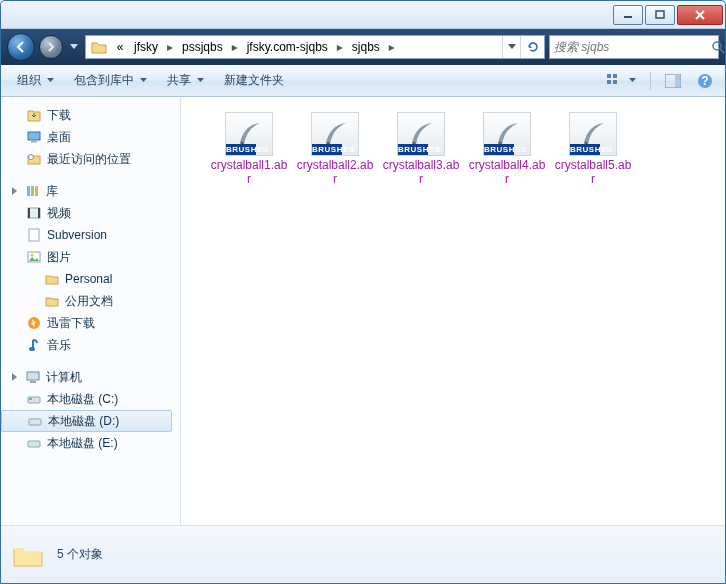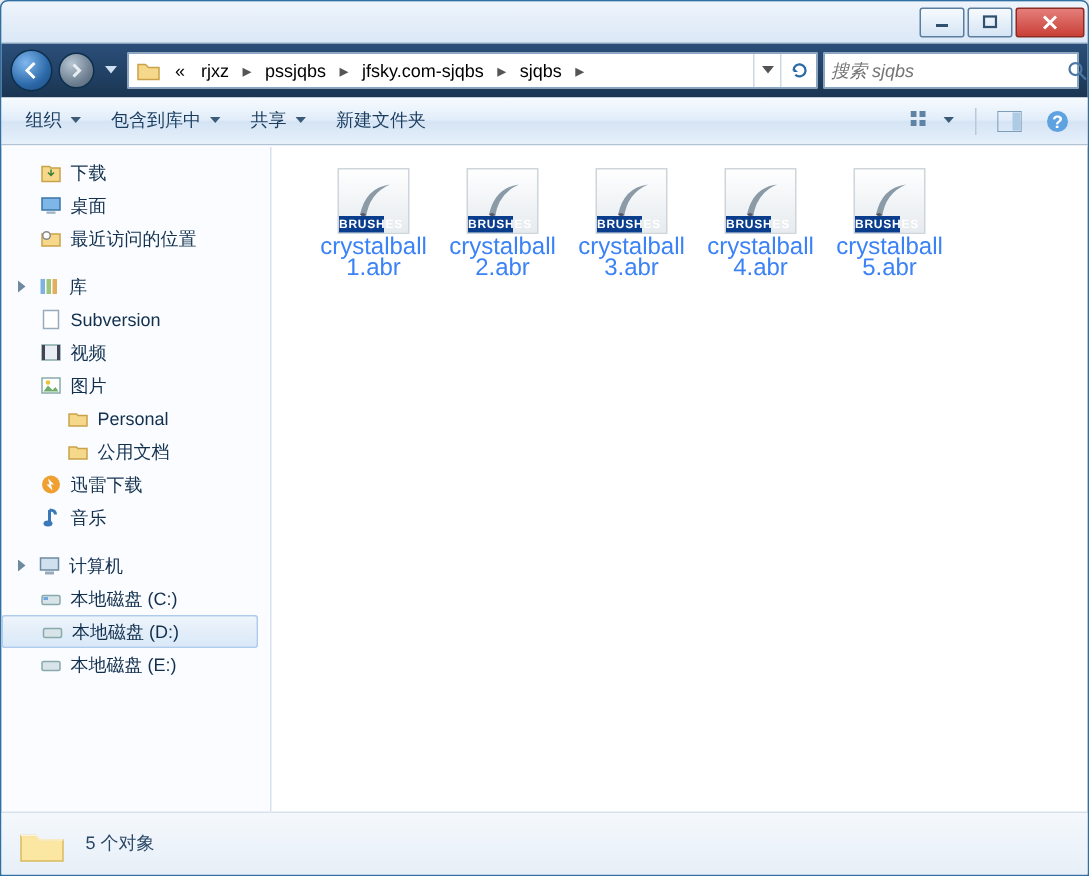--- a/index.html
+++ b/index.html
@@ -52,24 +52,24 @@
 .tree li.sel { background: linear-gradient(#eef4fb,#d9e8f8); border: 1px solid #aecbeb; border-radius: 2px; margin-right: 8px; }
 .tree .exp { width: 11px; height: 11px; display:flex;align-items:center;justify-content:center; color:#7895ad; }
 .tree .ticon { width: 18px; height: 18px; display:flex;align-items:center;justify-content:center; }
 
 .content { flex: 1; background: #fff; overflow: auto; padding: 14px 6px; }
 .grid { display: flex; flex-wrap: wrap; gap: 4px 8px; align-content: flex-start; }
 .item { width: 78px; display: flex; flex-direction: column; align-items: center; text-align: center; gap: 2px; cursor: default; }
 .thumb { width: 48px; height: 44px; background: linear-gradient(#fefefe,#e6ebef); border: 1px solid #cfd6db; position: relative; display:flex;align-items:center;justify-content:center; }
 .thumb svg { display:block; }
 .brlabel { position: absolute; bottom: 0; left: 0; right: 16px; background: #0a3e8d; color: #fff; font-size: 8px; font-weight: bold; letter-spacing: .5px; text-align: center; line-height: 11px; }
-.fname { font-size: 16px; color: #3b82f6; line-height: 14px; word-break: break-word; }
-
-
-.status { height: 42px; border-top: 1px solid #d6e1ec; background: linear-gradient(#f4f8fc,#e7eff8); display: flex; align-items: center; padding: 16px 10px; gap: 12px; }
+.fname { font-size: 12px; color: #a21caf; line-height: 14px; word-break: break-word; }
+
+
+.status { height: 58px; border-top: 1px solid #d6e1ec; background: linear-gradient(#f4f8fc,#e7eff8); display: flex; align-items: center; padding: 16px 10px; gap: 12px; }
 .status .sticon { width: 34px; height: 30px; display:flex;align-items:center;justify-content:center; }
 .status .sttext { color: #2a4866; }
 </style>
 </head>
 <body>
 
 <div class="window">
 
   <div class="titlebar">
     <div class="winbtns">
@@ -111,21 +111,21 @@
     <div class="breadcrumb">
       <div class="bcicon">
         <svg width="16" height="14">
             <path d="M1 3 h5 l2 2 h7 v8 h-14 z" fill="#f6d88a" stroke="#caa24a"></path>
           </svg>
       </div>
       <div class="bcpre">
           <span>«</span>
         </div>
       <span class="crumb">
-          <span>rjxz</span>
+          <span>jfsky</span>
         </span>
       <span class="sep">▸</span>
       <span class="crumb">
           <span>pssjqbs</span>
         </span>
       <span class="sep">▸</span>
       <span class="crumb">
           <span>jfsky.com-sjqbs</span>
         </span>
       <span class="sep">▸</span>
@@ -250,35 +250,35 @@
               <svg width="14" height="14">
                 <rect x="1" y="2" width="3" height="10" fill="#7eb2e0"></rect>
                 <rect x="5" y="2" width="3" height="10" fill="#a0c675"></rect>
                 <rect x="9" y="2" width="3" height="10" fill="#e0b060"></rect>
               </svg>
             </span>
           <span>库</span>
         </li>
         <li class="lvl1">
           <span class="ticon">
-              <svg width="12" height="14">
-                <rect x="1" y="1" width="10" height="12" fill="#fff" stroke="#9ab"></rect>
-              </svg>
-            </span>
-          <span>Subversion</span>
-        </li>
-        <li class="lvl1">
-          <span class="ticon">
               <svg width="14" height="12">
                 <rect x="1" y="1" width="12" height="10" fill="#e8eef4" stroke="#8aa"></rect>
                 <rect x="1" y="1" width="2" height="10" fill="#445"></rect>
                 <rect x="11" y="1" width="2" height="10" fill="#445"></rect>
               </svg>
             </span>
           <span>视频</span>
+        </li>
+        <li class="lvl1">
+          <span class="ticon">
+              <svg width="12" height="14">
+                <rect x="1" y="1" width="10" height="12" fill="#fff" stroke="#9ab"></rect>
+              </svg>
+            </span>
+          <span>Subversion</span>
         </li>
         <li class="lvl1">
           <span class="ticon">
               <svg width="14" height="12">
                 <rect x="1" y="1" width="12" height="10" fill="#fff" stroke="#8aa"></rect>
                 <circle cx="5" cy="4" r="1.5" fill="#e8c23a"></circle>
                 <path d="M2 10 l3-4 l3 3 l2-2 l2 3 z" fill="#6fae6f"></path>
               </svg>
             </span>
           <span>图片</span>

